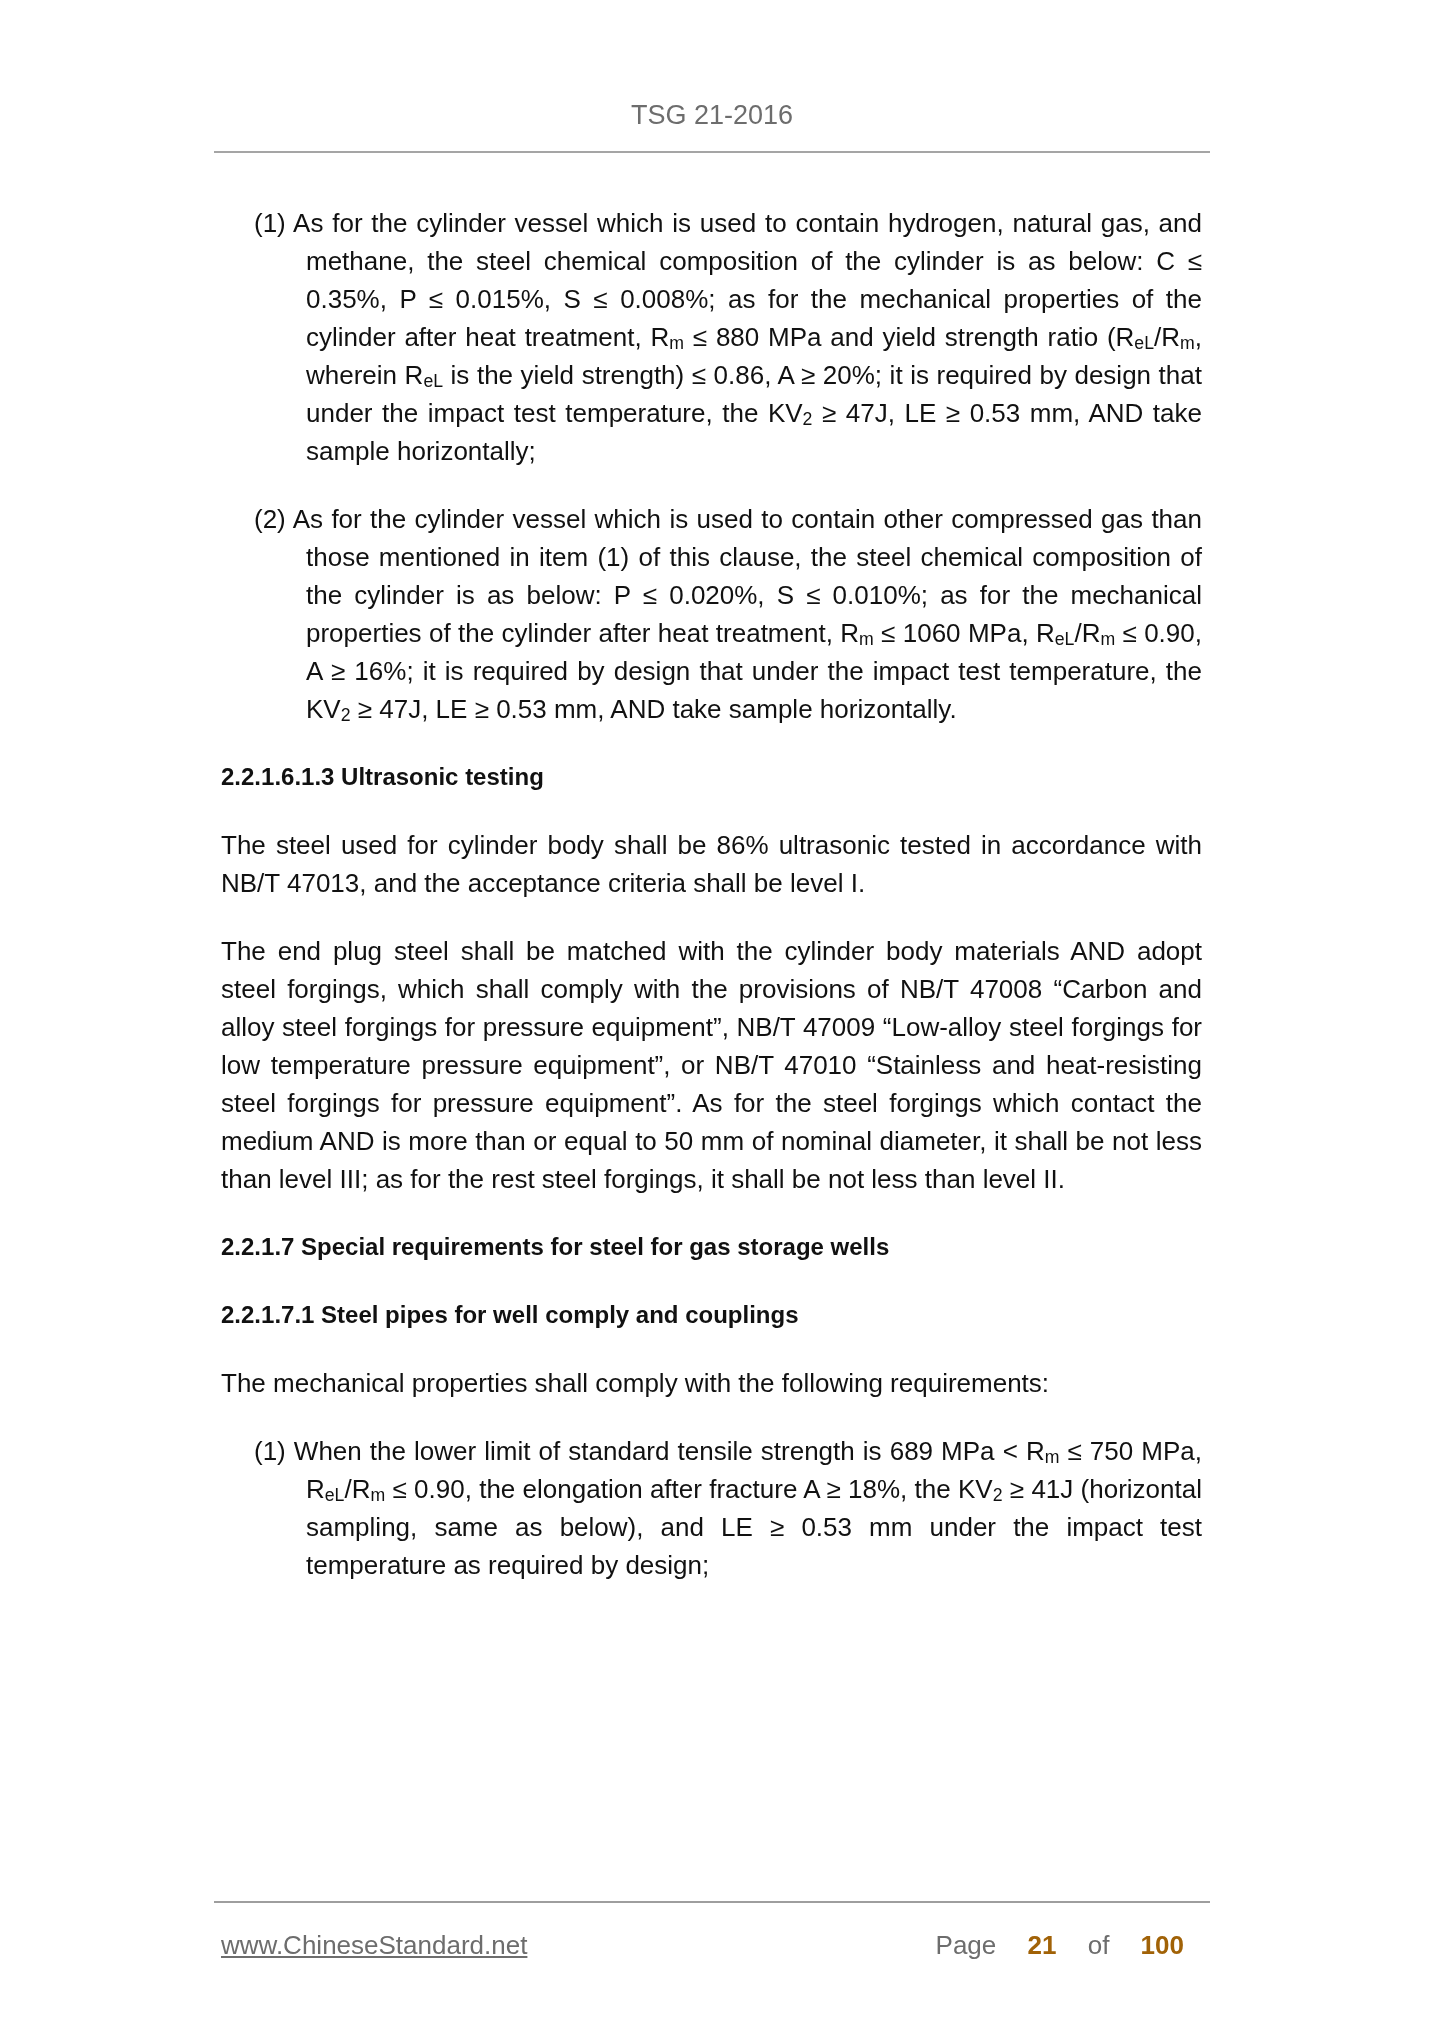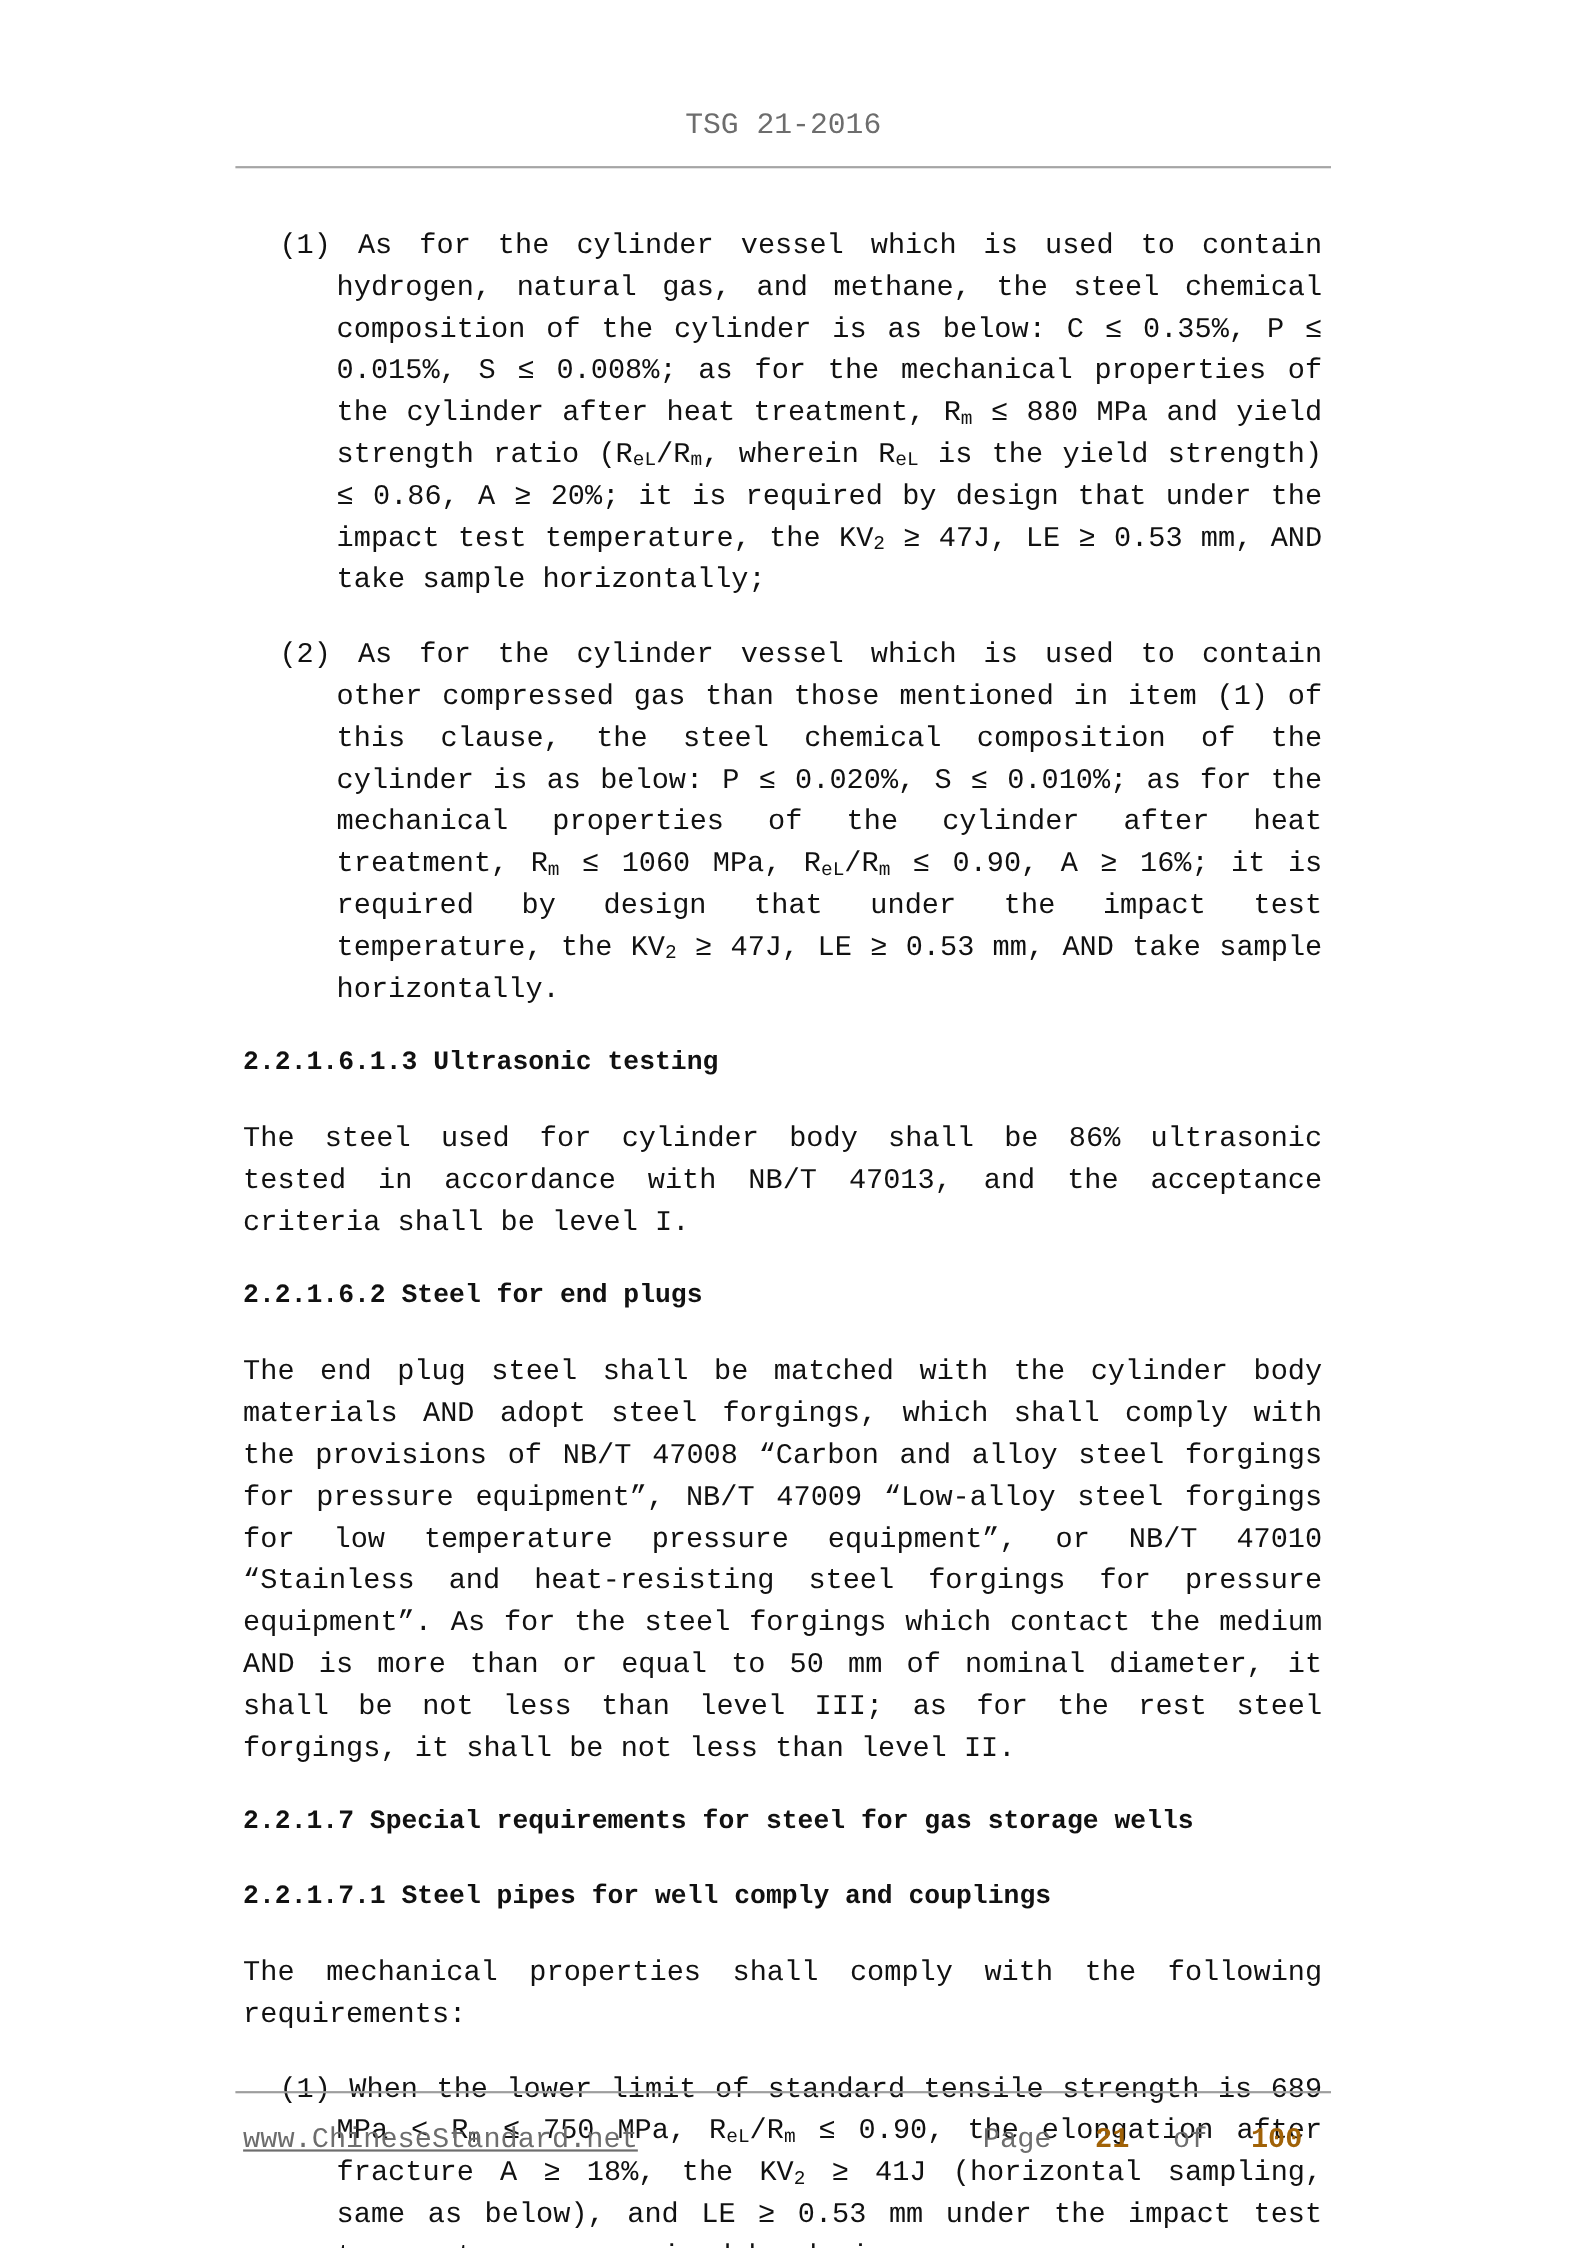--- a/index.html
+++ b/index.html
@@ -2,21 +2,21 @@
 <html><head>
 <meta charset="utf-8">
 <style>
   html, body { margin: 0; padding: 0; background: #ffffff; }
   .page {
     position: relative;
     width: 1424px;
     height: 2044px;
     background: #ffffff;
     overflow: hidden;
-    font-family: Liberation Mono, monospace;
+    font-family: Liberation Sans, sans-serif;
     color: #111111;
   }
   .header-title {
     padding-top: 100px;
     text-align: center;
     font-size: 27px;
     line-height: 30px;
     color: #6d6d6d;
   }
   .header-rule {
@@ -87,21 +87,20 @@
   <div class="doc-body">
 
     <div class="clause-item">(1) As for the cylinder vessel which is used to contain hydrogen, natural gas, and methane, the steel chemical composition of the cylinder is as below: C ≤ 0.35%, P ≤ 0.015%, S ≤ 0.008%; as for the mechanical properties of the cylinder after heat treatment, R<sub>m</sub> ≤ 880 MPa and yield strength ratio (R<sub>eL</sub>/R<sub>m</sub>, wherein R<sub>eL</sub> is the yield strength) ≤ 0.86, A ≥ 20%; it is required by design that under the impact test temperature, the KV<sub>2</sub> ≥ 47J, LE ≥ 0.53 mm, AND take sample horizontally;</div>
 
     <div class="clause-item">(2) As for the cylinder vessel which is used to contain other compressed gas than those mentioned in item (1) of this clause, the steel chemical composition of the cylinder is as below: P ≤ 0.020%, S ≤ 0.010%; as for the mechanical properties of the cylinder after heat treatment, R<sub>m</sub> ≤ 1060 MPa, R<sub>eL</sub>/R<sub>m</sub> ≤ 0.90, A ≥ 16%; it is required by design that under the impact test temperature, the KV<sub>2</sub> ≥ 47J, LE ≥ 0.53 mm, AND take sample horizontally.</div>
 
     <div class="heading">2.2.1.6.1.3 Ultrasonic testing</div>
 
     <p>The steel used for cylinder body shall be 86% ultrasonic tested in accordance with NB/T 47013, and the acceptance criteria shall be level I.</p>
 
-    <div class="heading">2.2.1.6.2 Steel for end plugs</div>
 
     <p>The end plug steel shall be matched with the cylinder body materials AND adopt steel forgings, which shall comply with the provisions of NB/T 47008 “Carbon and alloy steel forgings for pressure equipment”, NB/T 47009 “Low-alloy steel forgings for low temperature pressure equipment”, or NB/T 47010 “Stainless and heat-resisting steel forgings for pressure equipment”. As for the steel forgings which contact the medium AND is more than or equal to 50 mm of nominal diameter, it shall be not less than level III; as for the rest steel forgings, it shall be not less than level II.</p>
 
     <div class="heading">2.2.1.7 Special requirements for steel for gas storage wells</div>
 
     <div class="heading">2.2.1.7.1 Steel pipes for well comply and couplings</div>
 
     <p>The mechanical properties shall comply with the following requirements:</p>
 
     <div class="clause-item">(1) When the lower limit of standard tensile strength is 689 MPa &lt; R<sub>m</sub> ≤ 750 MPa, R<sub>eL</sub>/R<sub>m</sub> ≤ 0.90, the elongation after fracture A ≥ 18%, the KV<sub>2</sub> ≥ 41J (horizontal sampling, same as below), and LE ≥ 0.53 mm under the impact test temperature as required by design;</div>

